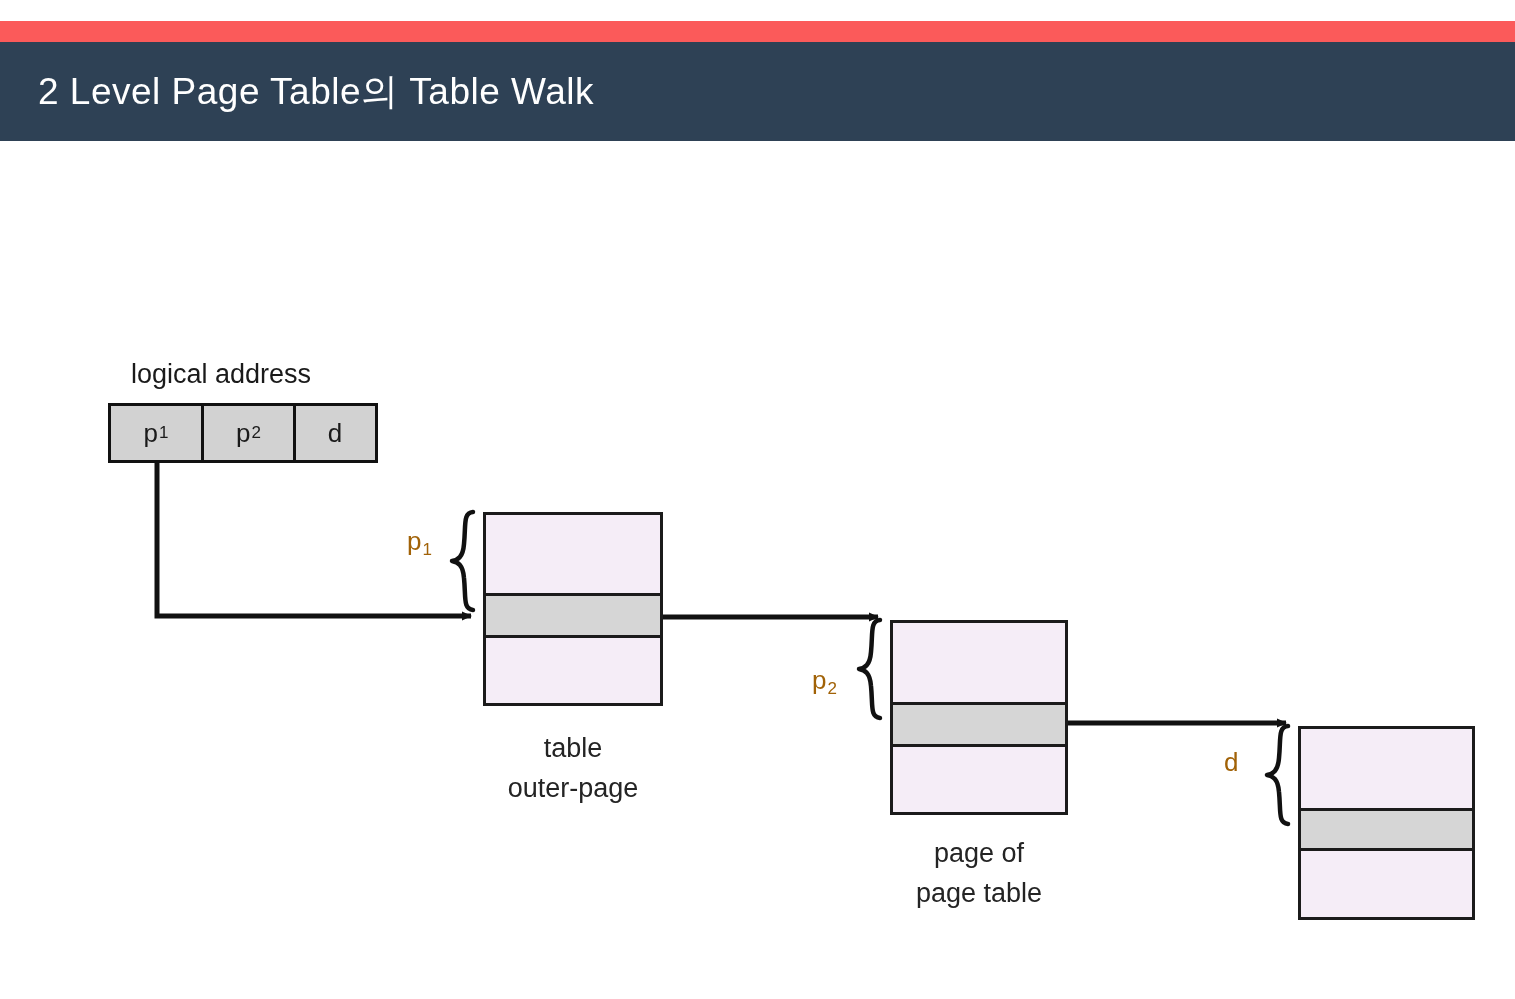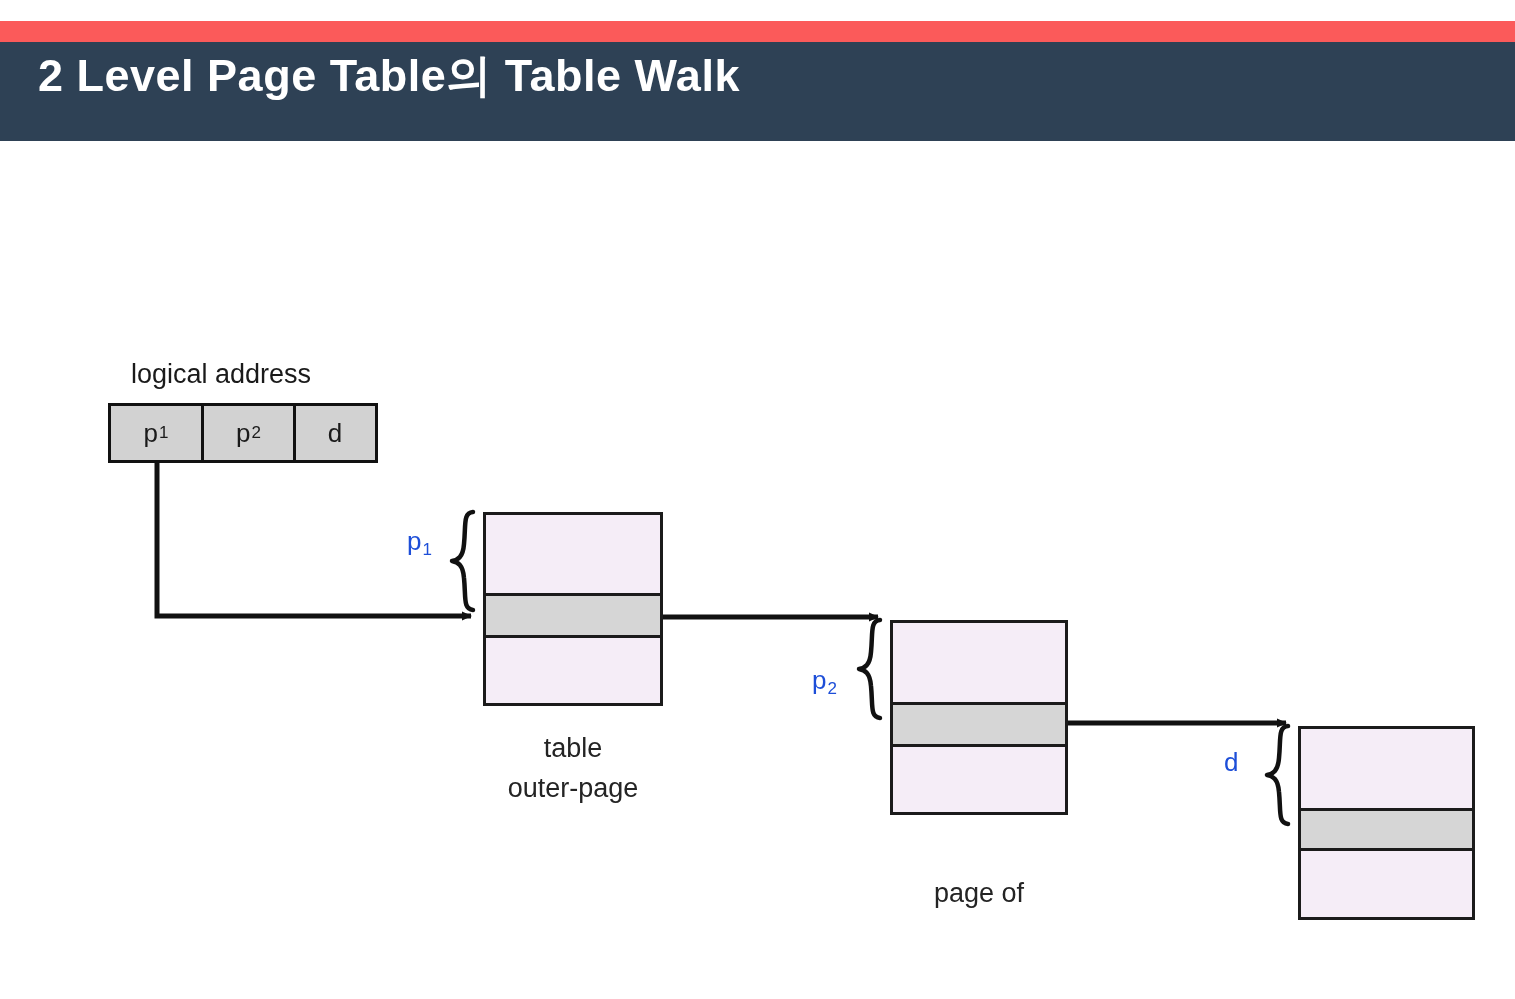--- a/index.html
+++ b/index.html
@@ -28,23 +28,23 @@
     position: absolute;
     left: 0;
     top: 42px;
     width: 1515px;
     height: 99px;
     background: #2e4155;
   }
   #slide-title {
     position: absolute;
     left: 38px;
-    top: 39px;
-    font-size: 45px;
-    font-weight: bold;
+    top: 55px;
+    font-size: 37px;
+    font-weight: normal;
     color: #ffffff;
     letter-spacing: 0.5px;
     white-space: nowrap;
     line-height: 74px;
   }
 
   
   #diagram {
     position: absolute;
     left: 0;
@@ -131,27 +131,27 @@
   
   .caption {
     position: absolute;
     font-size: 27px;
     color: #242424;
     text-align: center;
     line-height: 40px;
     white-space: nowrap;
   }
   #outer-page-table-caption { left: 483px; top: 587px; width: 180px; }
-  #page-of-page-table-caption { left: 880px; top: 692px; width: 198px; margin-top: 40px; }
+  #page-of-page-table-caption { left: 880px; top: 692px; width: 198px; }
 
   
   .brace-label {
     position: absolute;
     font-size: 26px;
-    color: #1d4ed8;
+    color: #a16207;
     white-space: nowrap;
   }
   #brace-label-p1 { left: 407px; top: 385px; }
   #brace-label-p2 { left: 812px; top: 492px; margin-top: 32px; }
   #brace-label-d  { left: 1224px; top: 606px; }
 </style>
 </head>
 <body>
 
 <div id="accent-bar"></div>
@@ -225,20 +225,21 @@
     <span>p</span><span class="sub">1</span>
   </div>
 
   <div class="table-frame" id="page-of-page-table">
     <div class="tf-row pale r1"></div>
     <div class="tf-row gray r2"></div>
     <div class="tf-row pale r3"></div>
   </div>
   <div class="caption" id="page-of-page-table-caption">
     <div>page of</div>
+    <div>page table</div>
   </div>
   <div class="brace-label" id="brace-label-p2">
     <span>p</span><span class="sub">2</span>
   </div>
 
   <div class="table-frame" id="memory-frame">
     <div class="tf-row pale r1"></div>
     <div class="tf-row gray r2"></div>
     <div class="tf-row pale r3"></div>
   </div>

